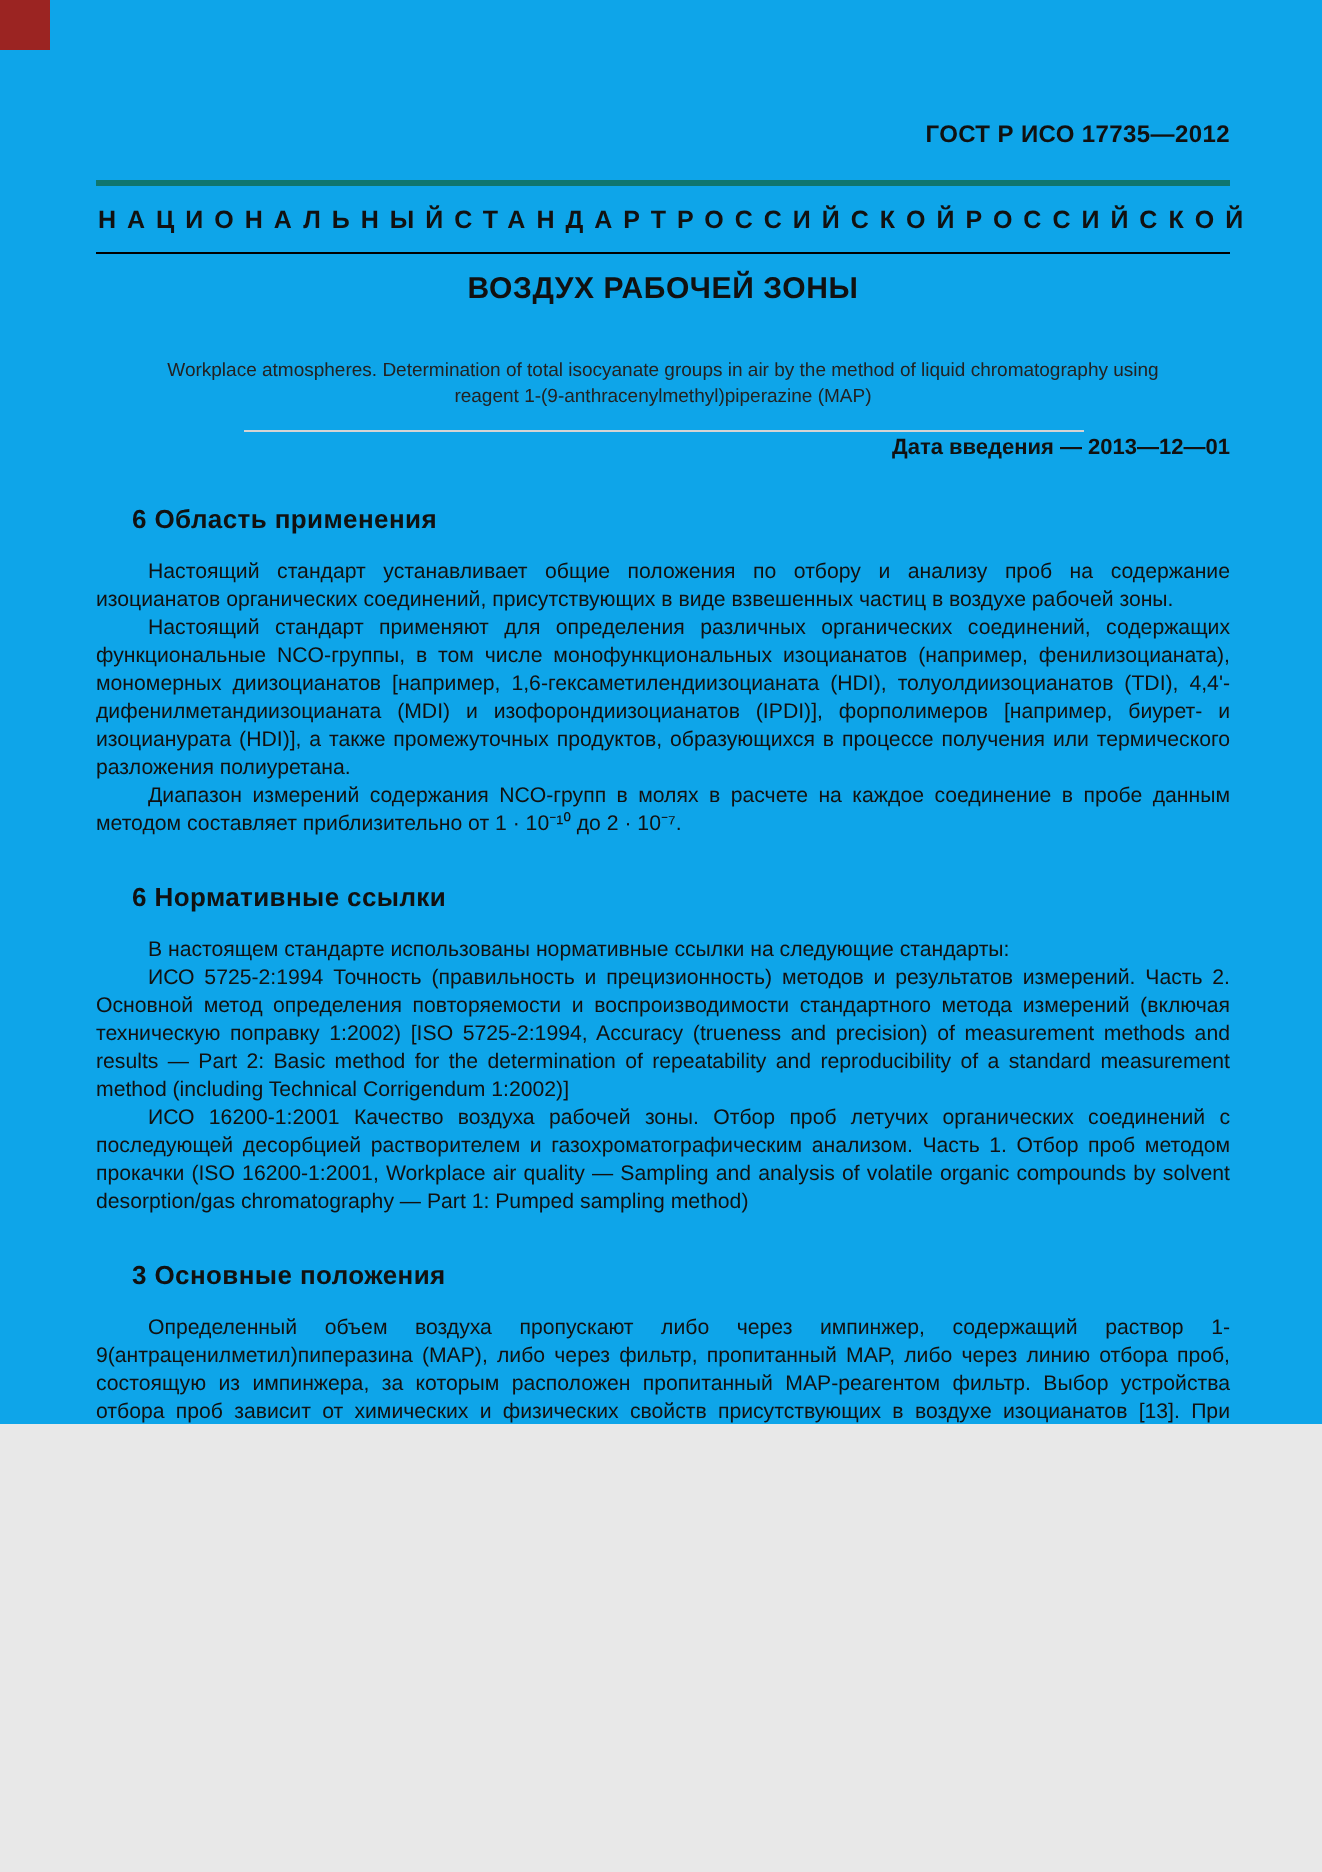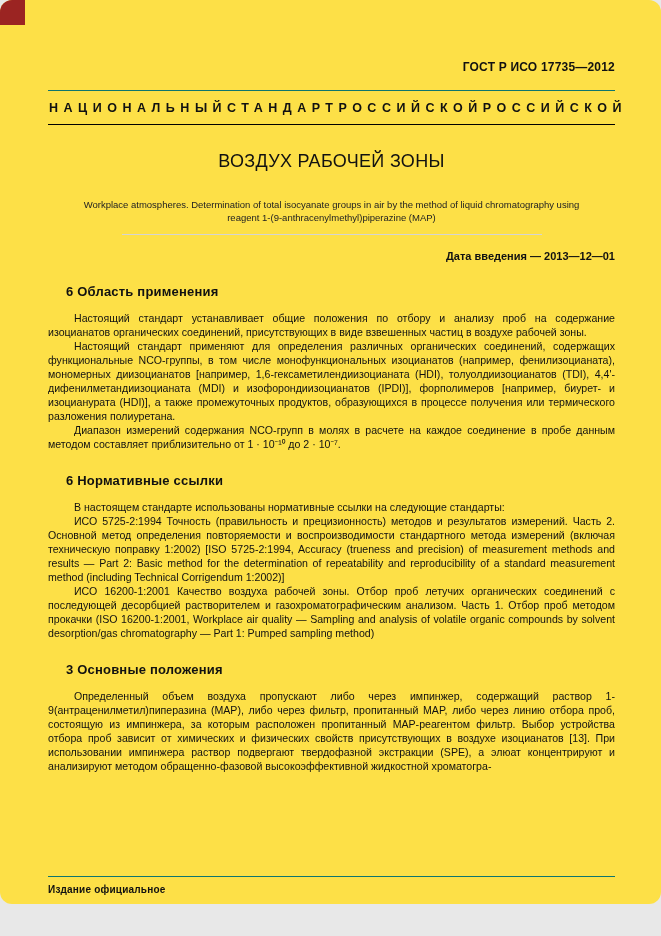--- a/index.html
+++ b/index.html
@@ -1,48 +1,47 @@
 <!DOCTYPE html>
 <html style="--marker_red: #9b2422; --faint_rule: #d4d4d4;"><head>
 <meta charset="utf-8">
 <style>
   * { margin:0; padding:0; box-sizing:border-box; }
   html,body { background:#e8e8e8; }
   body { font-family:"Liberation Sans", sans-serif; color:#111; }
   .page {
     position:relative;
-    width:661px; height:904px;
-    background:#fde047;
+    width:661px; height:712px;
+    background:#0ea5e9;
     overflow:hidden;
     margin:0;
-    border-radius:12px;
   }
   .corner-marker {
     position:absolute; top:0; left:0;
     width:25px; height:25px;
     background:var(--marker_red, #9b2422);
   }
   .content { padding:60px 46px 0 48px; height:874px; overflow:hidden; }
 
   .doc-code { text-align:right; font-weight:bold; font-size:12px; letter-spacing:.2px; }
 
   .ns-block {
     margin-top:16px;
-    border-top:1px solid #0f766e;
+    border-top:3px solid #0f766e;
     border-bottom:1px solid #000;
     padding:10px 1px 9px;
     display:flex; justify-content:space-between; align-items:center;
   }
   .ns-word { font-weight:bold; font-size:12.5px; letter-spacing:5.5px; white-space:nowrap; }
 
-  .title-subject { text-align:center; font-weight:normal; font-size:18px; margin-top:26px; letter-spacing:.3px; }
+  .title-subject { text-align:center; font-weight:bold; font-size:15px; margin-top:9px; letter-spacing:.3px; }
   .title-ru { text-align:center; font-weight:bold; font-size:11px; line-height:16px; margin:13px auto 0; max-width:545px; }
   .title-en { text-align:center; font-size:9.5px; line-height:13px; margin:26px auto 0; max-width:505px; color:#222; }
   .faint-rule { height:1px; background:var(--faint_rule,#d4d4d4); width:420px; margin:10px auto 0; }
-  .date-line { text-align:right; font-weight:bold; font-size:11px; margin-top:15px; }
+  .date-line { text-align:right; font-weight:bold; font-size:11px; margin-top:2px; }
 
   .section-title { font-weight:bold; font-size:13px; margin:22px 0 12px; padding-left:18px; letter-spacing:.2px; }
   .para {
     font-size:10.6px; line-height:14px;
     text-align:justify; text-indent:26px;
     color:#111;
   }
 
   .footer {
     position:absolute; left:48px; right:46px; top:876px;

